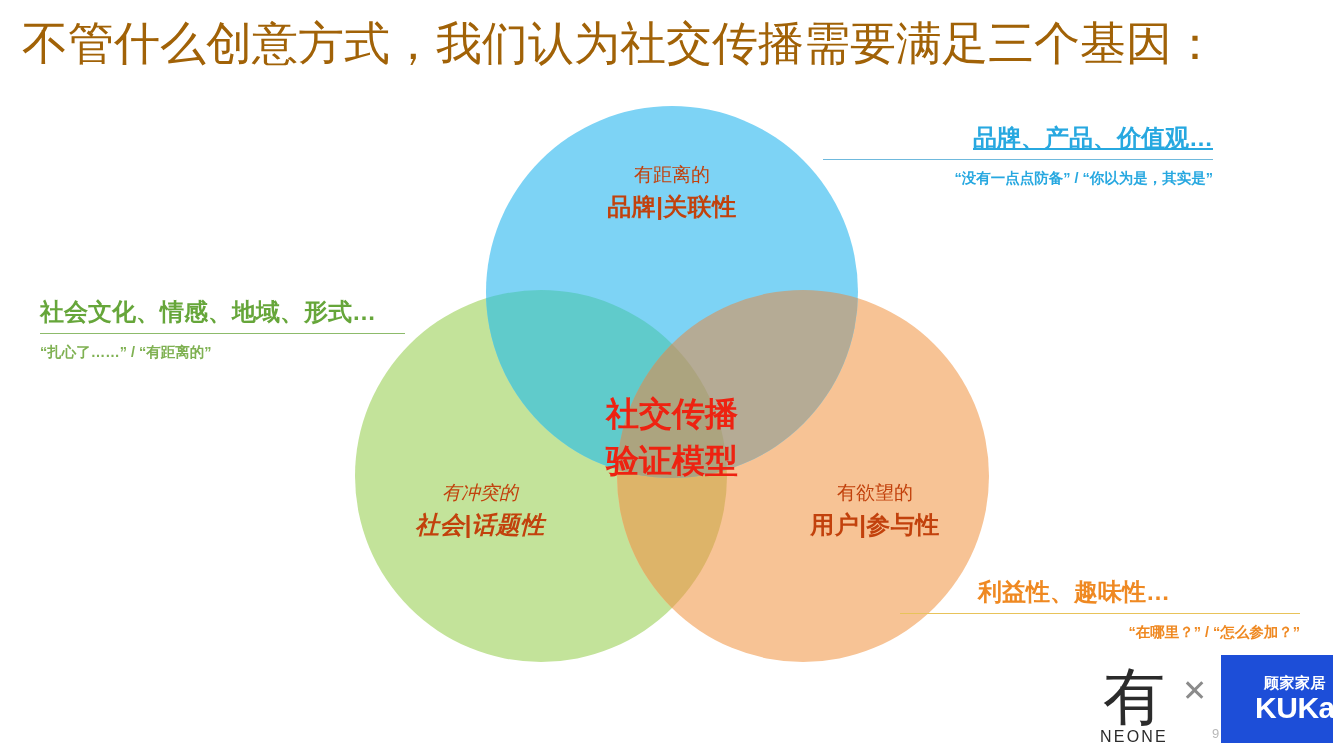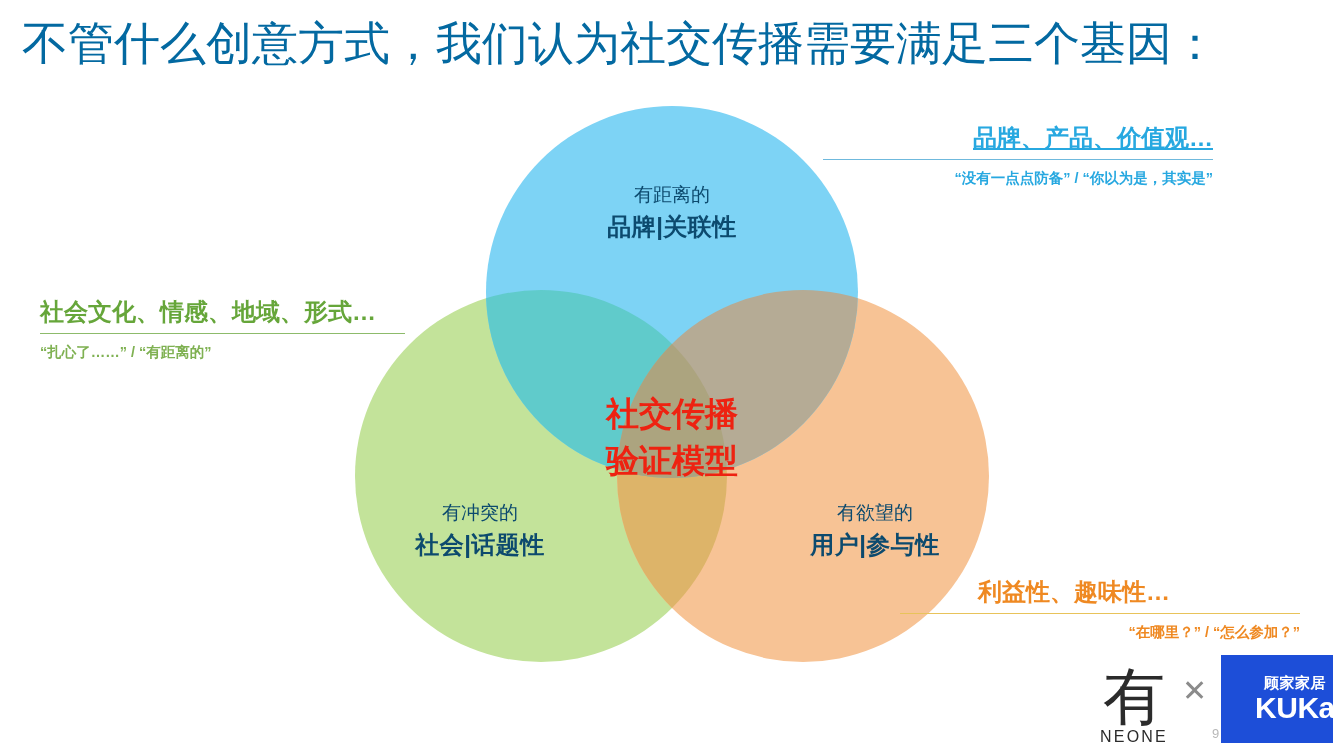--- a/index.html
+++ b/index.html
@@ -38,40 +38,39 @@
     left: 0px;
     top: 0px;
     width: 1333px;
     height: 750px;
   }
 
   
   .circle-label {
     position: absolute;
     text-align: center;
-    color: #0c4a6e;
+    color: #c2410c;
     white-space: nowrap;
     pointer-events: none;
-    margin-top: 20px;
   }
   .circle-label .small {
     display: block;
     font-size: 19px;
     line-height: 25px;
     font-weight: 400;
   }
   .circle-label .big {
     display: block;
     font-size: 24px;
     line-height: 40px;
     font-weight: 700;
     letter-spacing: 0.5px;
   }
   #label-brand   { left: 552px; top: 162px; width: 240px; }
-  #label-social  { left: 360px; top: 480px; width: 240px; }
+  #label-social  { left: 360px; top: 480px; width: 240px; font-style: italic; }
   #label-user    { left: 755px; top: 480px; width: 240px; }
 
   #center-label {
     position: absolute;
     left: 582px;
     top: 390px;
     width: 180px;
     text-align: center;
     color: #ee2211;
     font-size: 33px;
@@ -192,21 +191,21 @@
     font-size: 13px;
     color: #b8b8b8;
     line-height: 16px;
   }
 </style>
 </head>
 <body>
 
 <div id="slide">
 
-  <div id="slide-title" style="color: #0369a1;">不管什么创意方式，我们认为社交传播需要满足三个基因：</div>
+  <div id="slide-title" style="color: #a16207;">不管什么创意方式，我们认为社交传播需要满足三个基因：</div>
 
   <svg id="venn" viewBox="0 0 1333 750">
     <defs>
       <clipPath id="clip-blue">
         <circle id="c-blue-clip" cx="672" cy="292" r="186"></circle>
       </clipPath>
       <clipPath id="clip-green">
         <circle id="c-green-clip" cx="541" cy="476" r="186"></circle>
       </clipPath>
       <clipPath id="clip-orange">

